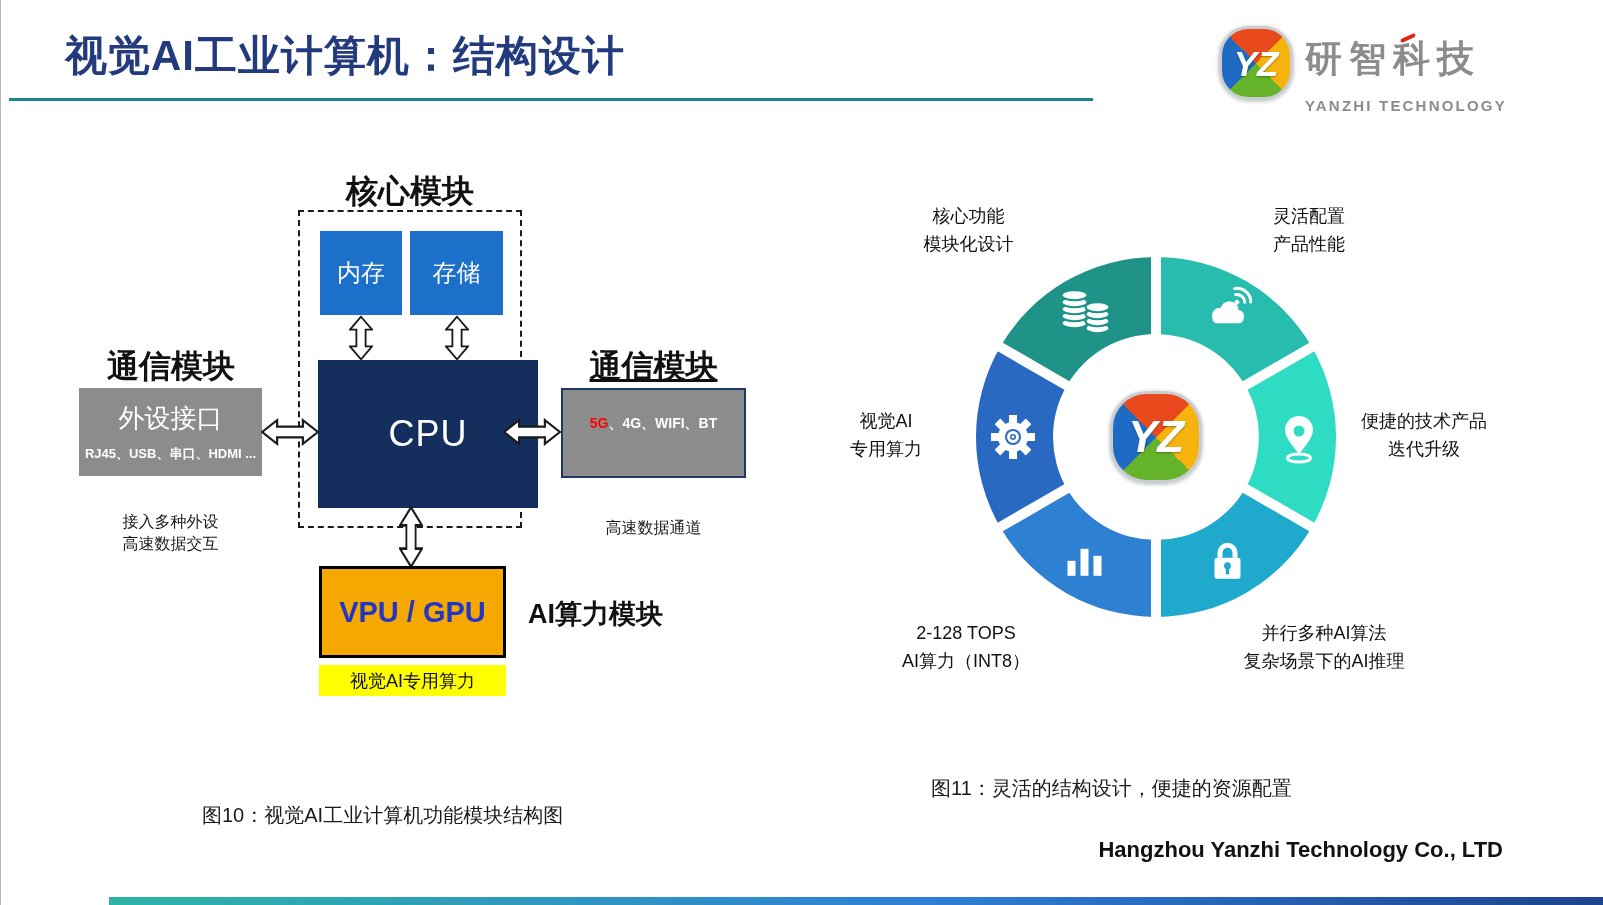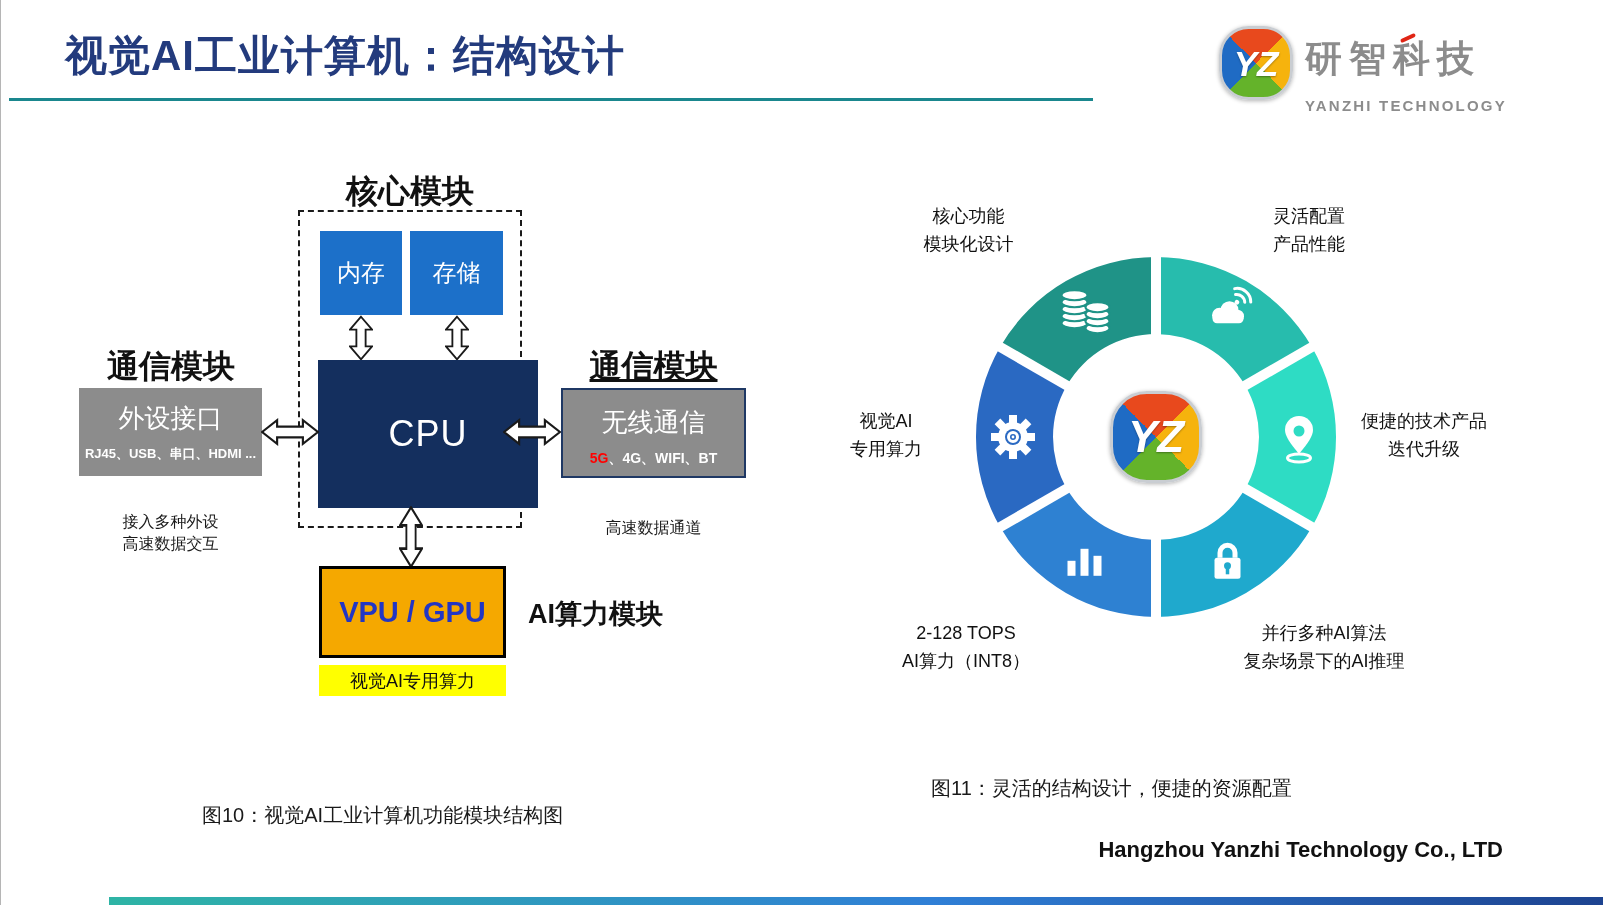--- a/index.html
+++ b/index.html
@@ -93,21 +93,20 @@
 
 <svg class="abs" style="left:260px;top:418px;" width="58" height="28" viewBox="-27 -13 54 26">
   <polygon points="-26,0 -12,-11 -12,-5 12,-5 12,-11 26,0 12,11 12,5 -12,5 -12,11" fill="#fff" stroke="#1a1a1a" stroke-width="2"></polygon>
 </svg>
 <svg class="abs" style="left:502px;top:418px;" width="58" height="28" viewBox="-27 -13 54 26">
   <polygon points="-26,0 -12,-11 -12,-5 12,-5 12,-11 26,0 12,11 12,5 -12,5 -12,11" fill="#fff" stroke="#1a1a1a" stroke-width="2"></polygon>
 </svg>
 
 <div class="abs mod-label ctr" style="left:585px;top:345px;width:135px;text-decoration:underline;">通信模块</div>
 <div class="abs gray-box" style="left:560px;top:388px;width:185px;height:90px;padding-top:15px;border:2px solid #1F3864;">
-  <div class="g-title">无线通信</div>
   <div class="g-sub" style="margin-top:10px;font-size:14px;">
     <span style="color:#FF0000;">5G</span><span>、4G、WIFI、BT</span>
   </div>
 </div>
 <div class="abs note ctr" style="left:560px;top:494px;width:185px;">高速数据通道</div>
 
 <svg class="abs" style="left:398px;top:506px;" width="24" height="62" viewBox="-13 -24 26 48" preserveAspectRatio="none">
   <polygon points="0,-23 12,-9 5,-9 5,9 12,9 0,23 -12,9 -5,9 -5,-9 -12,-9" fill="#fff" stroke="#1a1a1a" stroke-width="2"></polygon>
 </svg>
 

